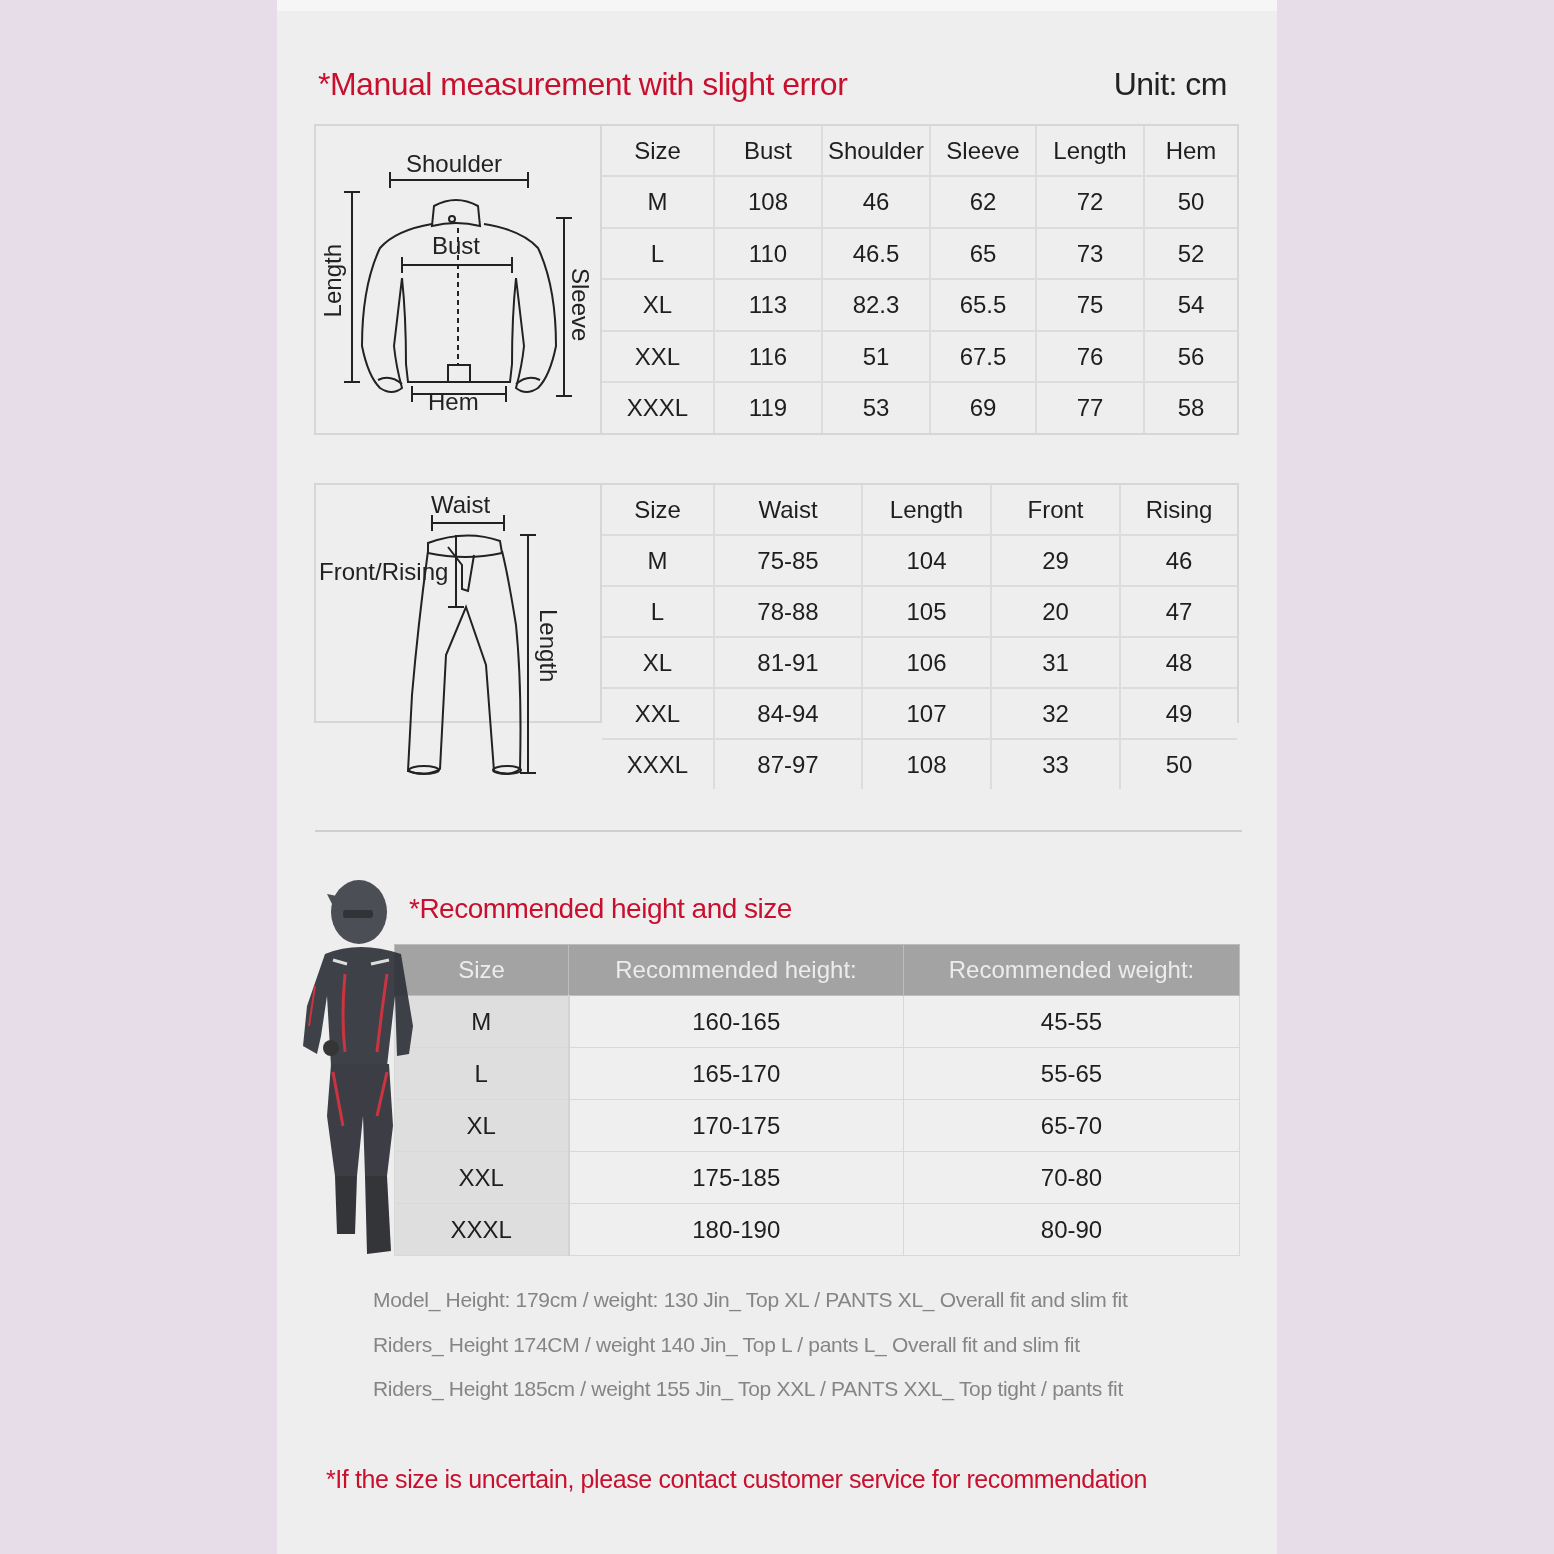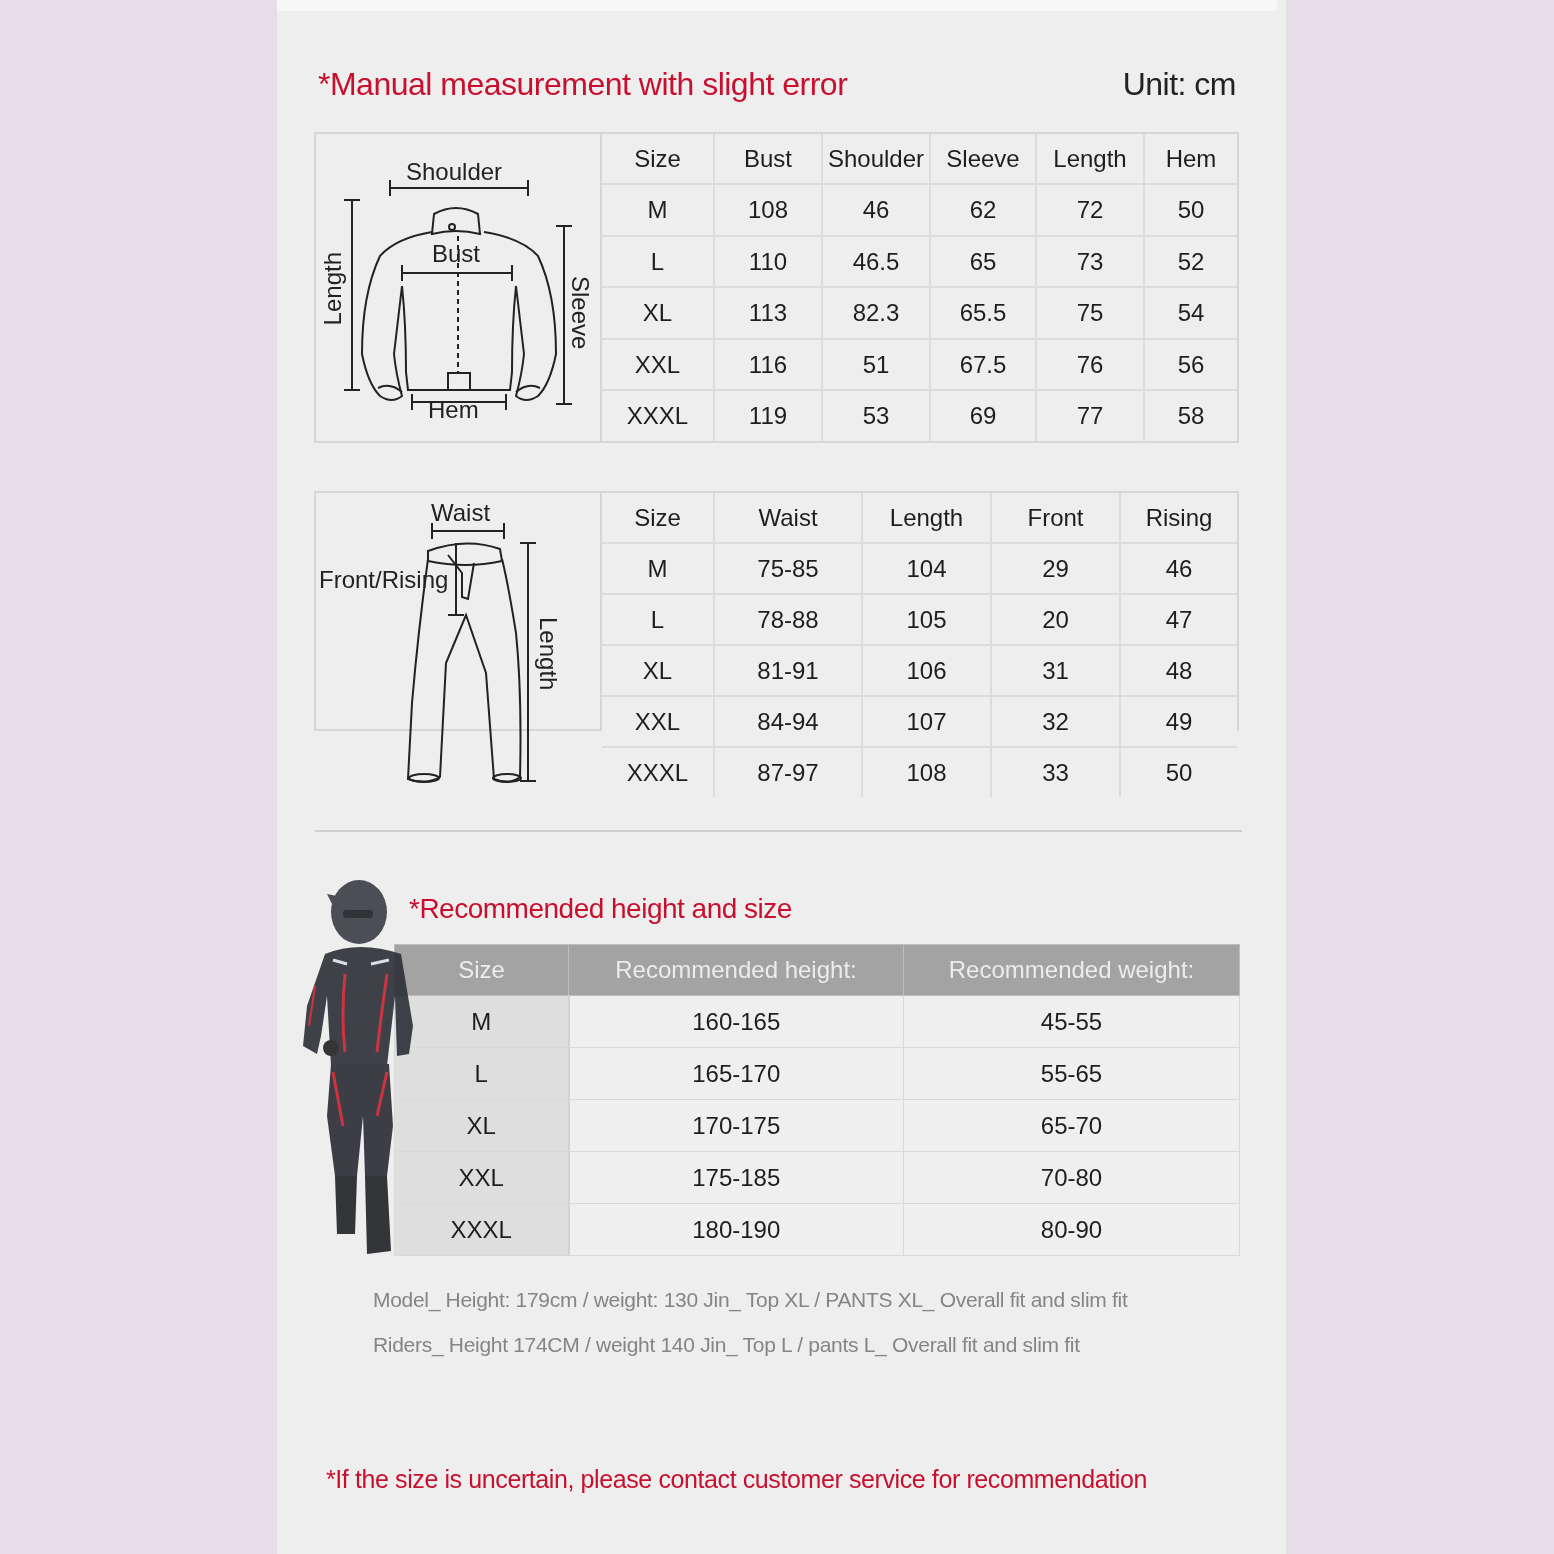--- a/index.html
+++ b/index.html
@@ -3,30 +3,29 @@
 <meta charset="utf-8">
 <style>
   html, body { margin:0; padding:0; }
   body {
     width:1554px; height:1554px; background:#e7dde9; position:relative; overflow:hidden;
     font-family:"Liberation Sans", sans-serif; color:#222;
   }
   .page {
     position:absolute; left:277px; top:0; width:1000px; height:1554px;
     background:#eeeeee;
-    padding-left:9px;
   }
   .page-top { position:absolute; left:0; top:0; width:1000px; height:11px; background:#f6f6f6; }
   .red { color:#c8102e; }
   .title1 { position:absolute; left:41px; top:66px; font-size:32px; letter-spacing:-0.5px; }
   .unit { position:absolute; right:50px; top:66px; font-size:32px; color:#222; letter-spacing:-0.5px; }
 
   .chart-box {
     position:absolute; left:37px; width:925px; border:2px solid #d6d6d6; background:#eeeeee;
-    box-sizing:border-box; display:flex;margin-top:8px;
+    box-sizing:border-box; display:flex;
   }
   .diagram { width:284px; border-right:2px solid #d6d6d6; position:relative; flex:none; }
   .diagram svg { position:absolute; left:0; top:0; }
   .dlabel { position:absolute; font-size:24px; color:#222; white-space:nowrap; }
   .vlabel { writing-mode:vertical-rl; }
 
   table.grid { border-collapse:collapse; flex:1; table-layout:fixed; }
   table.grid td {
     border:2px solid #dcdcdc; text-align:center; font-size:24px; color:#1e1e1e;
     height:49px; padding:0; background:#eeeeee;
@@ -318,16 +317,17 @@
         <path d="M90 196 L80 240" stroke="#c8202e" stroke-width="3"></path>
 
       <path d="M38 300 L60 300 L58 358 L40 358 Z" fill="#1f2126"></path>
       <path d="M68 300 L90 300 L94 375 L70 378 Z" fill="#1f2126"></path>
     </g>
   </svg>
 
   <div class="notes">
     <div>Model_ Height: 179cm / weight: 130 Jin_ Top XL / PANTS XL_ Overall fit and slim fit</div>
     <div>Riders_ Height 174CM / weight 140 Jin_ Top L / pants L_ Overall fit and slim fit</div>
+    <div>Riders_ Height 185cm / weight 155 Jin_ Top XXL / PANTS XXL_ Top tight / pants fit</div>
   </div>
 
   <div class="footer-note red">*If the size is uncertain, please contact customer service for recommendation</div>
 </div>
 
 </body></html>

